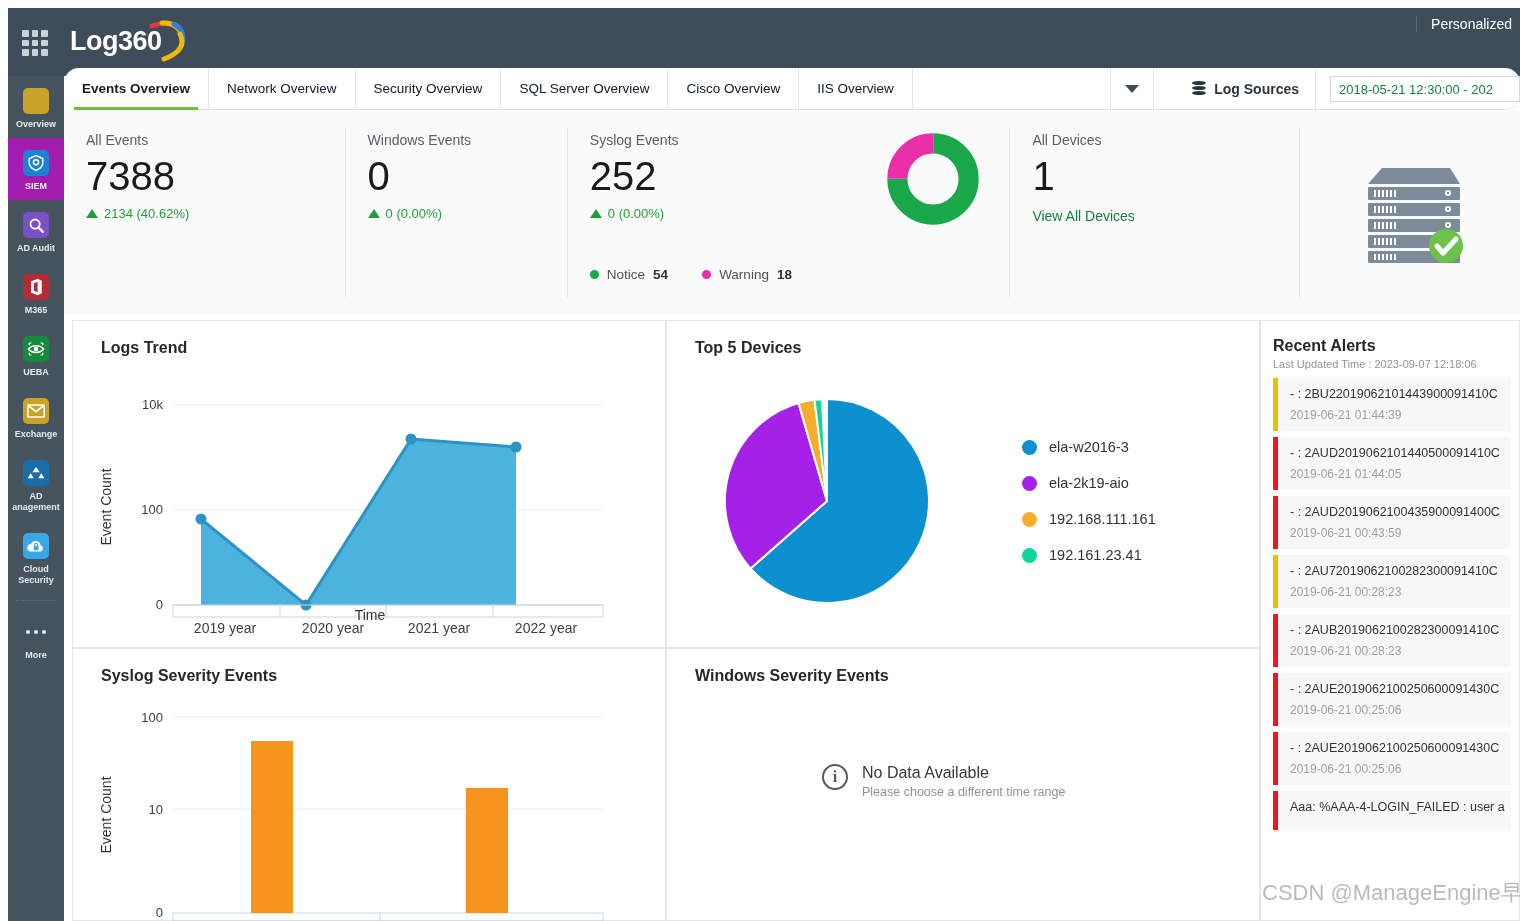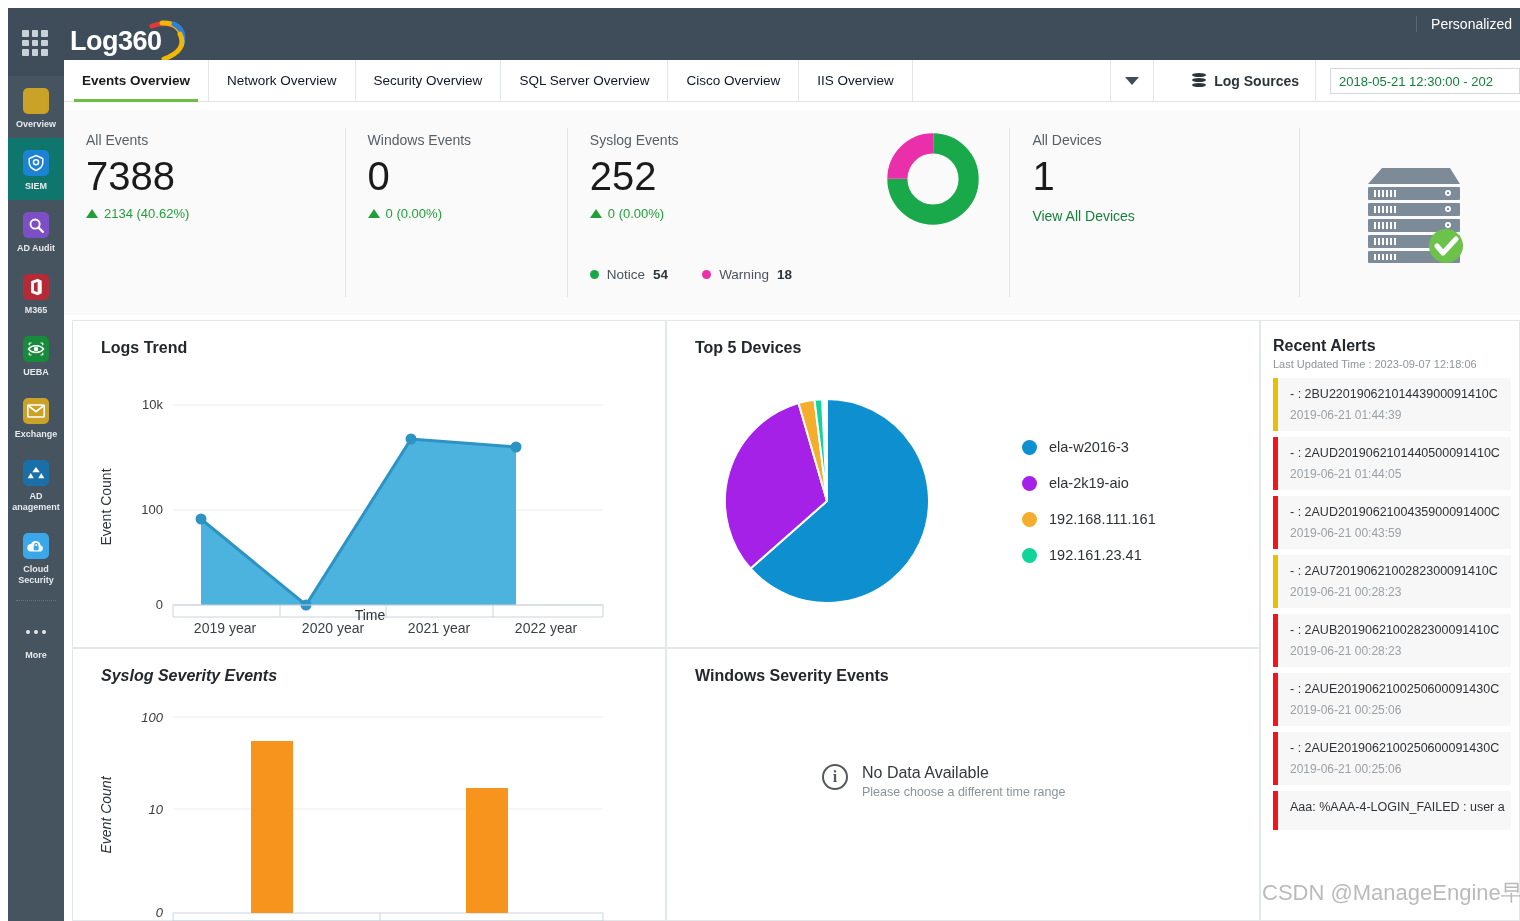--- a/index.html
+++ b/index.html
@@ -42,34 +42,34 @@
   }
 
   
   .sidebar {
     position:absolute; left:8px; top:76px; width:56px; height:845px;
     background:#46545f;
   }
   .side-item {
     position:relative; width:56px; padding:12px 0 8px; text-align:center; cursor:pointer;
   }
-  .side-item.active { background:#0f766e; }
+  .side-item.active { background:#a21caf; }
   .side-glyph {
     width:26px; height:26px; margin:0 auto 5px; border-radius:5px;
     display:flex; align-items:center; justify-content:center;
     font-size:14px; color:#fff; font-weight:bold;
   }
   .side-label { font-size:9px; color:#e6eaed; line-height:11px; white-space:nowrap; font-weight:bold;}
   .side-sep { height:1px; margin:6px 8px; border-top:1px dotted #67747e; }
 
   
   .subbar {
-    position:absolute; left:64px; top:60px; width:1456px; height:42px;
+    position:absolute; left:64px; top:68px; width:1456px; height:42px;
     background:#fff; border-bottom:1px solid #dfe3e6;
-    display:flex; align-items:stretch;
+    display:flex; align-items:stretch;border-radius:15px;
   }
   .subtabs { display:flex; align-items:center; height:42px; }
   .subtab {
     font-size:13.5px; color:#0f172a; padding:0 18px; height:42px; line-height:42px;
     position:relative; cursor:pointer; white-space:nowrap;
     border-right:1px solid #e3e6e9;
   }
   .subtab.active { font-weight:bold; color:#1a1a1a; }
   .subtab.active::after {
     content:""; position:absolute; left:10px; right:10px; bottom:0; height:3px; background:#6fbe44;
@@ -111,21 +111,21 @@
   .server-art { width:120px; height:110px; position:relative; align-self:center; }
 
   
   .board { position:absolute; left:72px; top:320px; width:1448px; height:601px; }
   .card {
     position:absolute; background:#fff; border:1px solid #e4e7ea;
   }
   .card-title { font-size:16px; font-weight:bold; color:#23282d; padding:18px 0 0 28px; }
   .logs-card   { left:0;   top:0;   width:594px; height:328px; }
   .top5-card   { left:594px; top:0; width:594px; height:328px; }
-  .syslog-card { left:0;   top:328px; width:594px; height:273px;font-style:italic; }
+  .syslog-card { left:0;   top:328px; width:594px; height:273px; }
   .winsev-card { left:594px; top:328px; width:594px; height:273px; }
   .alerts-card { left:1188px; top:0; width:260px; height:601px; border-left:1px solid #e4e7ea; }
 
   .axis-label-y {
     font-size:13px; fill:#3c3c3c;
   }
   .nodata-wrap {
     display:flex; align-items:flex-start; gap:14px;
     position:absolute; left:155px; top:115px;
   }

